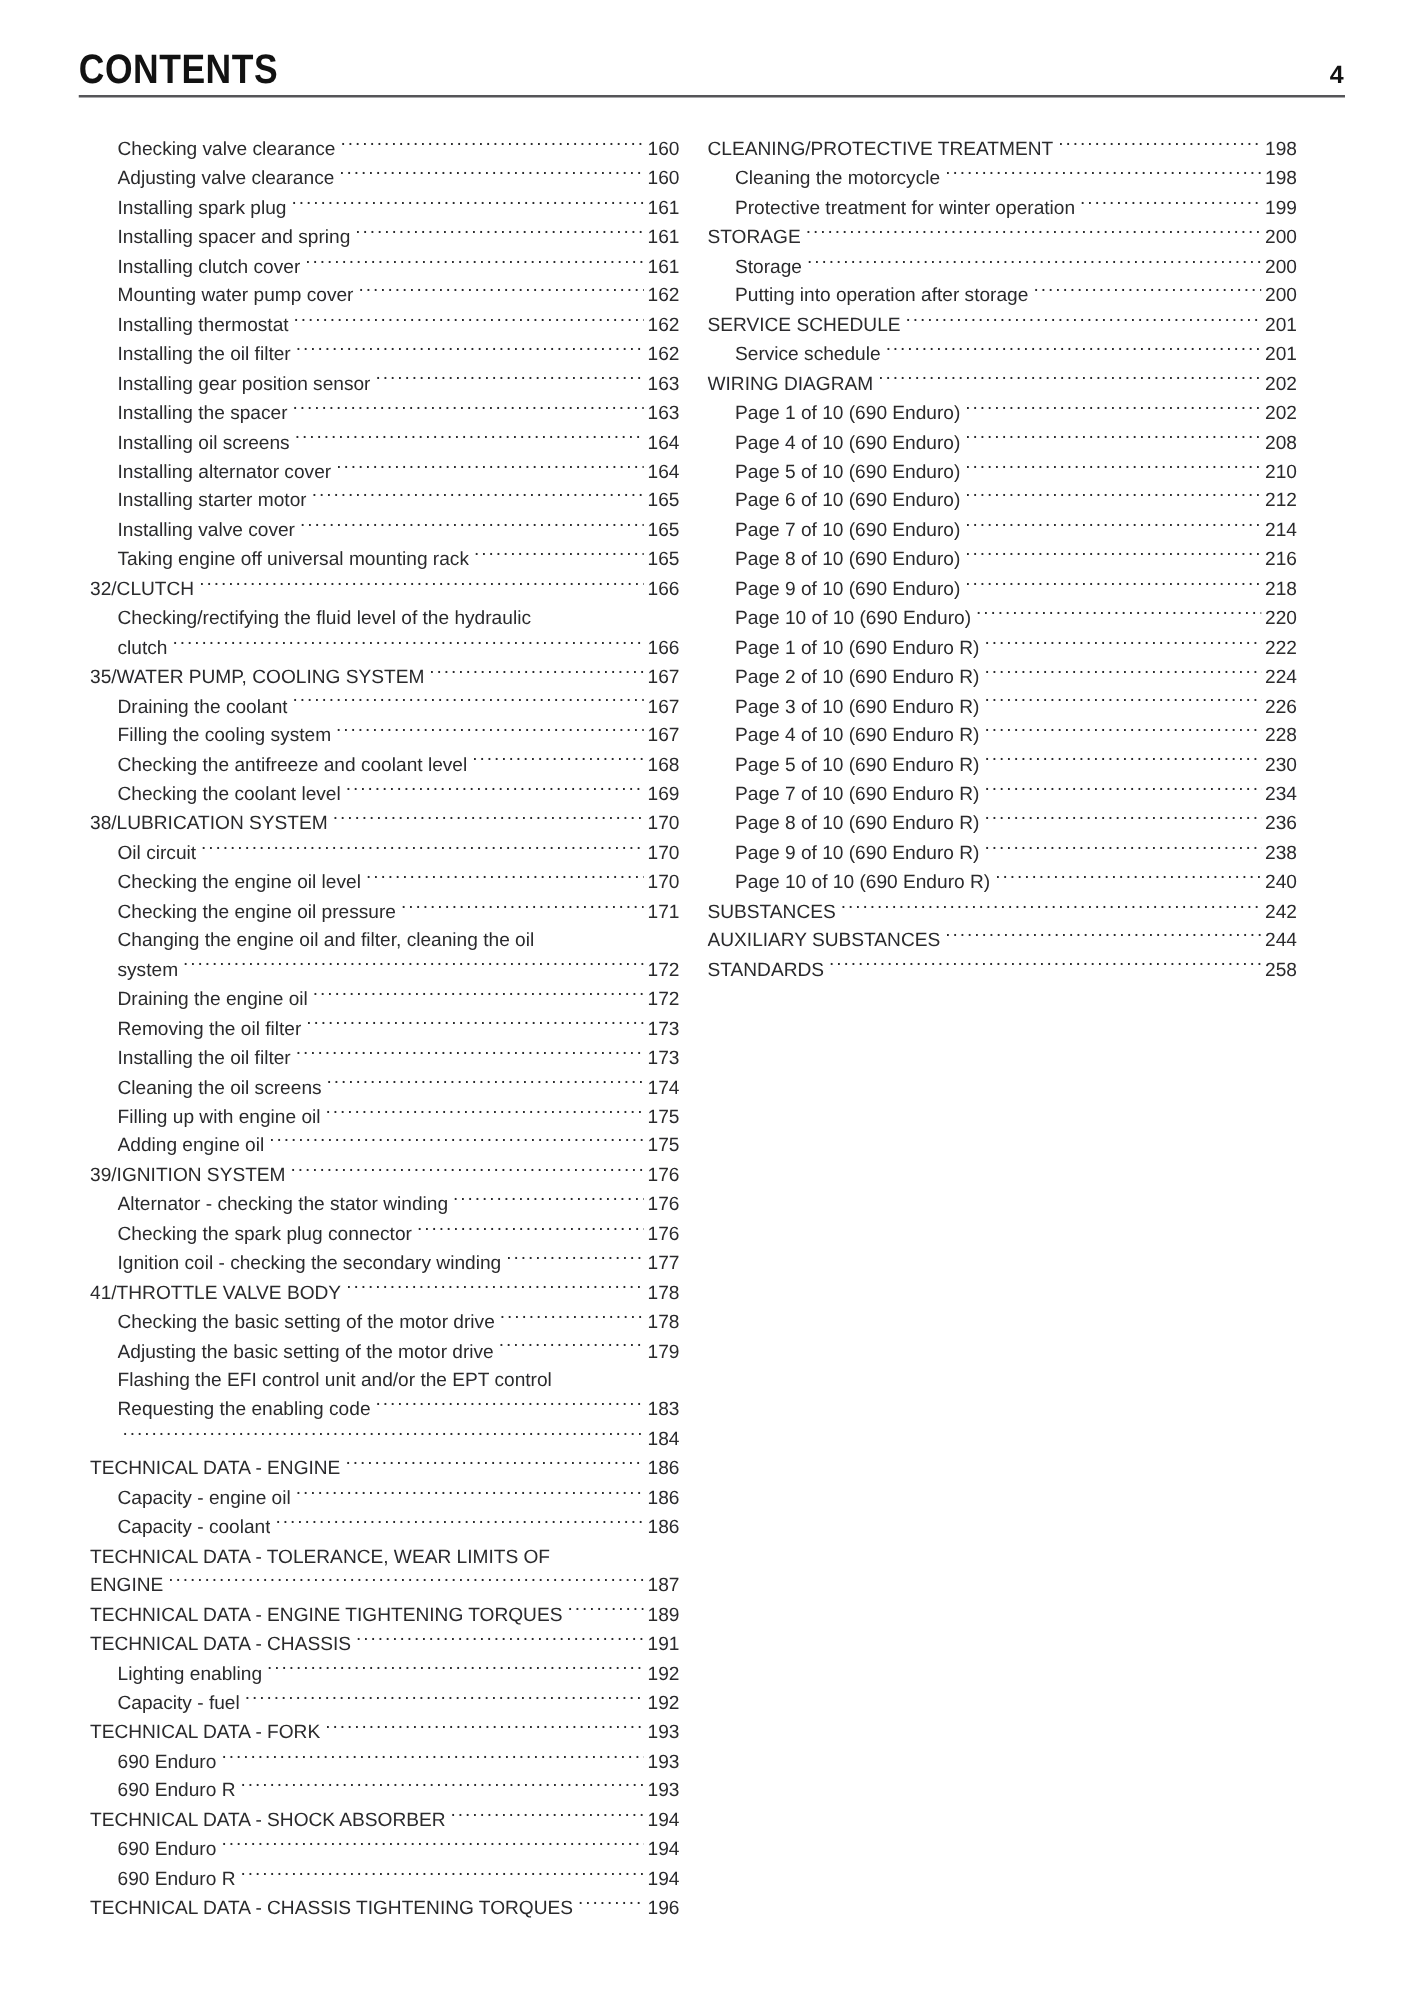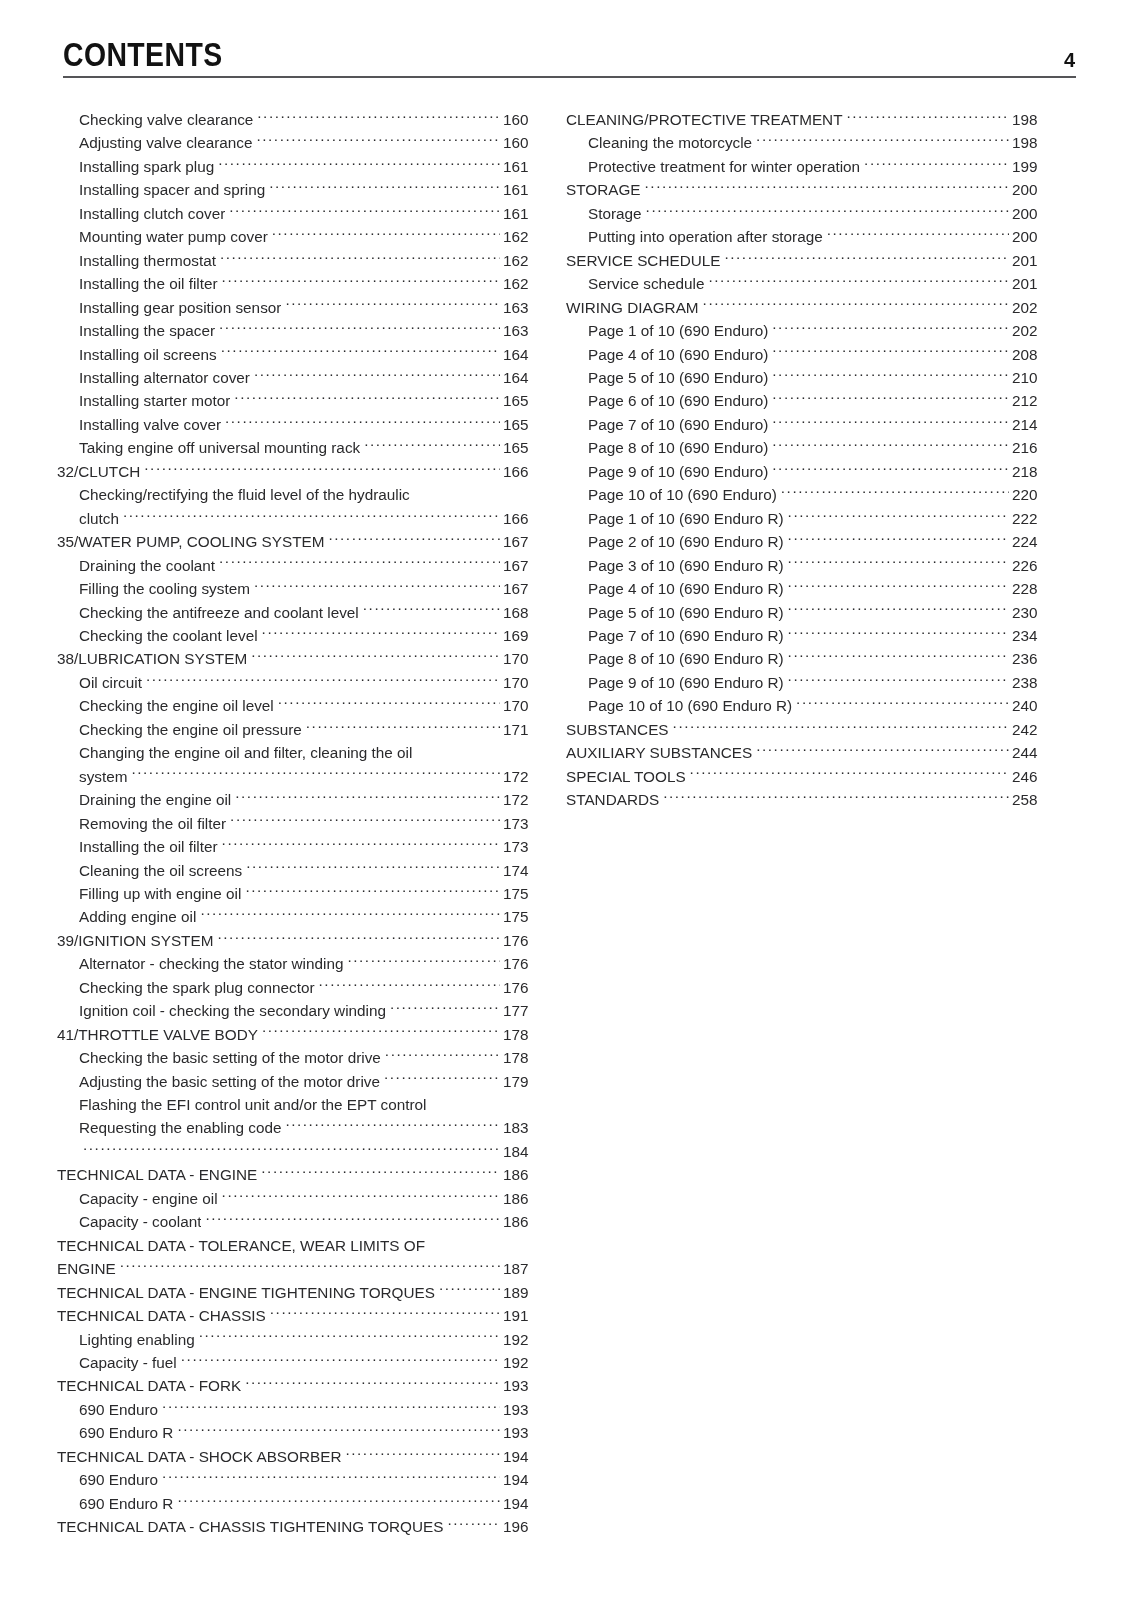--- a/index.html
+++ b/index.html
@@ -59,21 +59,21 @@
   #toc {
     position: absolute;
     left: 0;
     top: 108px;
     width: 1130px;
   }
   .toc-col {
     position: absolute;
     top: 0;
   }
-  #col-left  { left: 57px;  width: 480px; }
+  #col-left  { left: 72px;  width: 480px; }
   #col-right { left: 566px; width: 480px; }
 
   
   .toc-entry {
     display: flex;
     align-items: baseline;
     font-size: 15.3px;
     line-height: 23.45px;
     color: #2a2a2c;
     white-space: nowrap;
@@ -555,23 +555,18 @@
         <span class="entry-label">SUBSTANCES</span>
         <span class="entry-dots"></span>
         <span class="entry-page">242</span>
       </div>
       <div class="toc-entry lvl1">
         <span class="entry-label">AUXILIARY SUBSTANCES</span>
         <span class="entry-dots"></span>
         <span class="entry-page">244</span>
       </div>
       <div class="toc-entry lvl1">
-        <span class="entry-label">SPECIAL TOOLS</span>
-        <span class="entry-dots"></span>
-        <span class="entry-page">246</span>
-      </div>
-      <div class="toc-entry lvl1">
         <span class="entry-label">STANDARDS</span>
         <span class="entry-dots"></span>
         <span class="entry-page">258</span>
       </div>
     </div>
 </main>
 
 </body></html>

